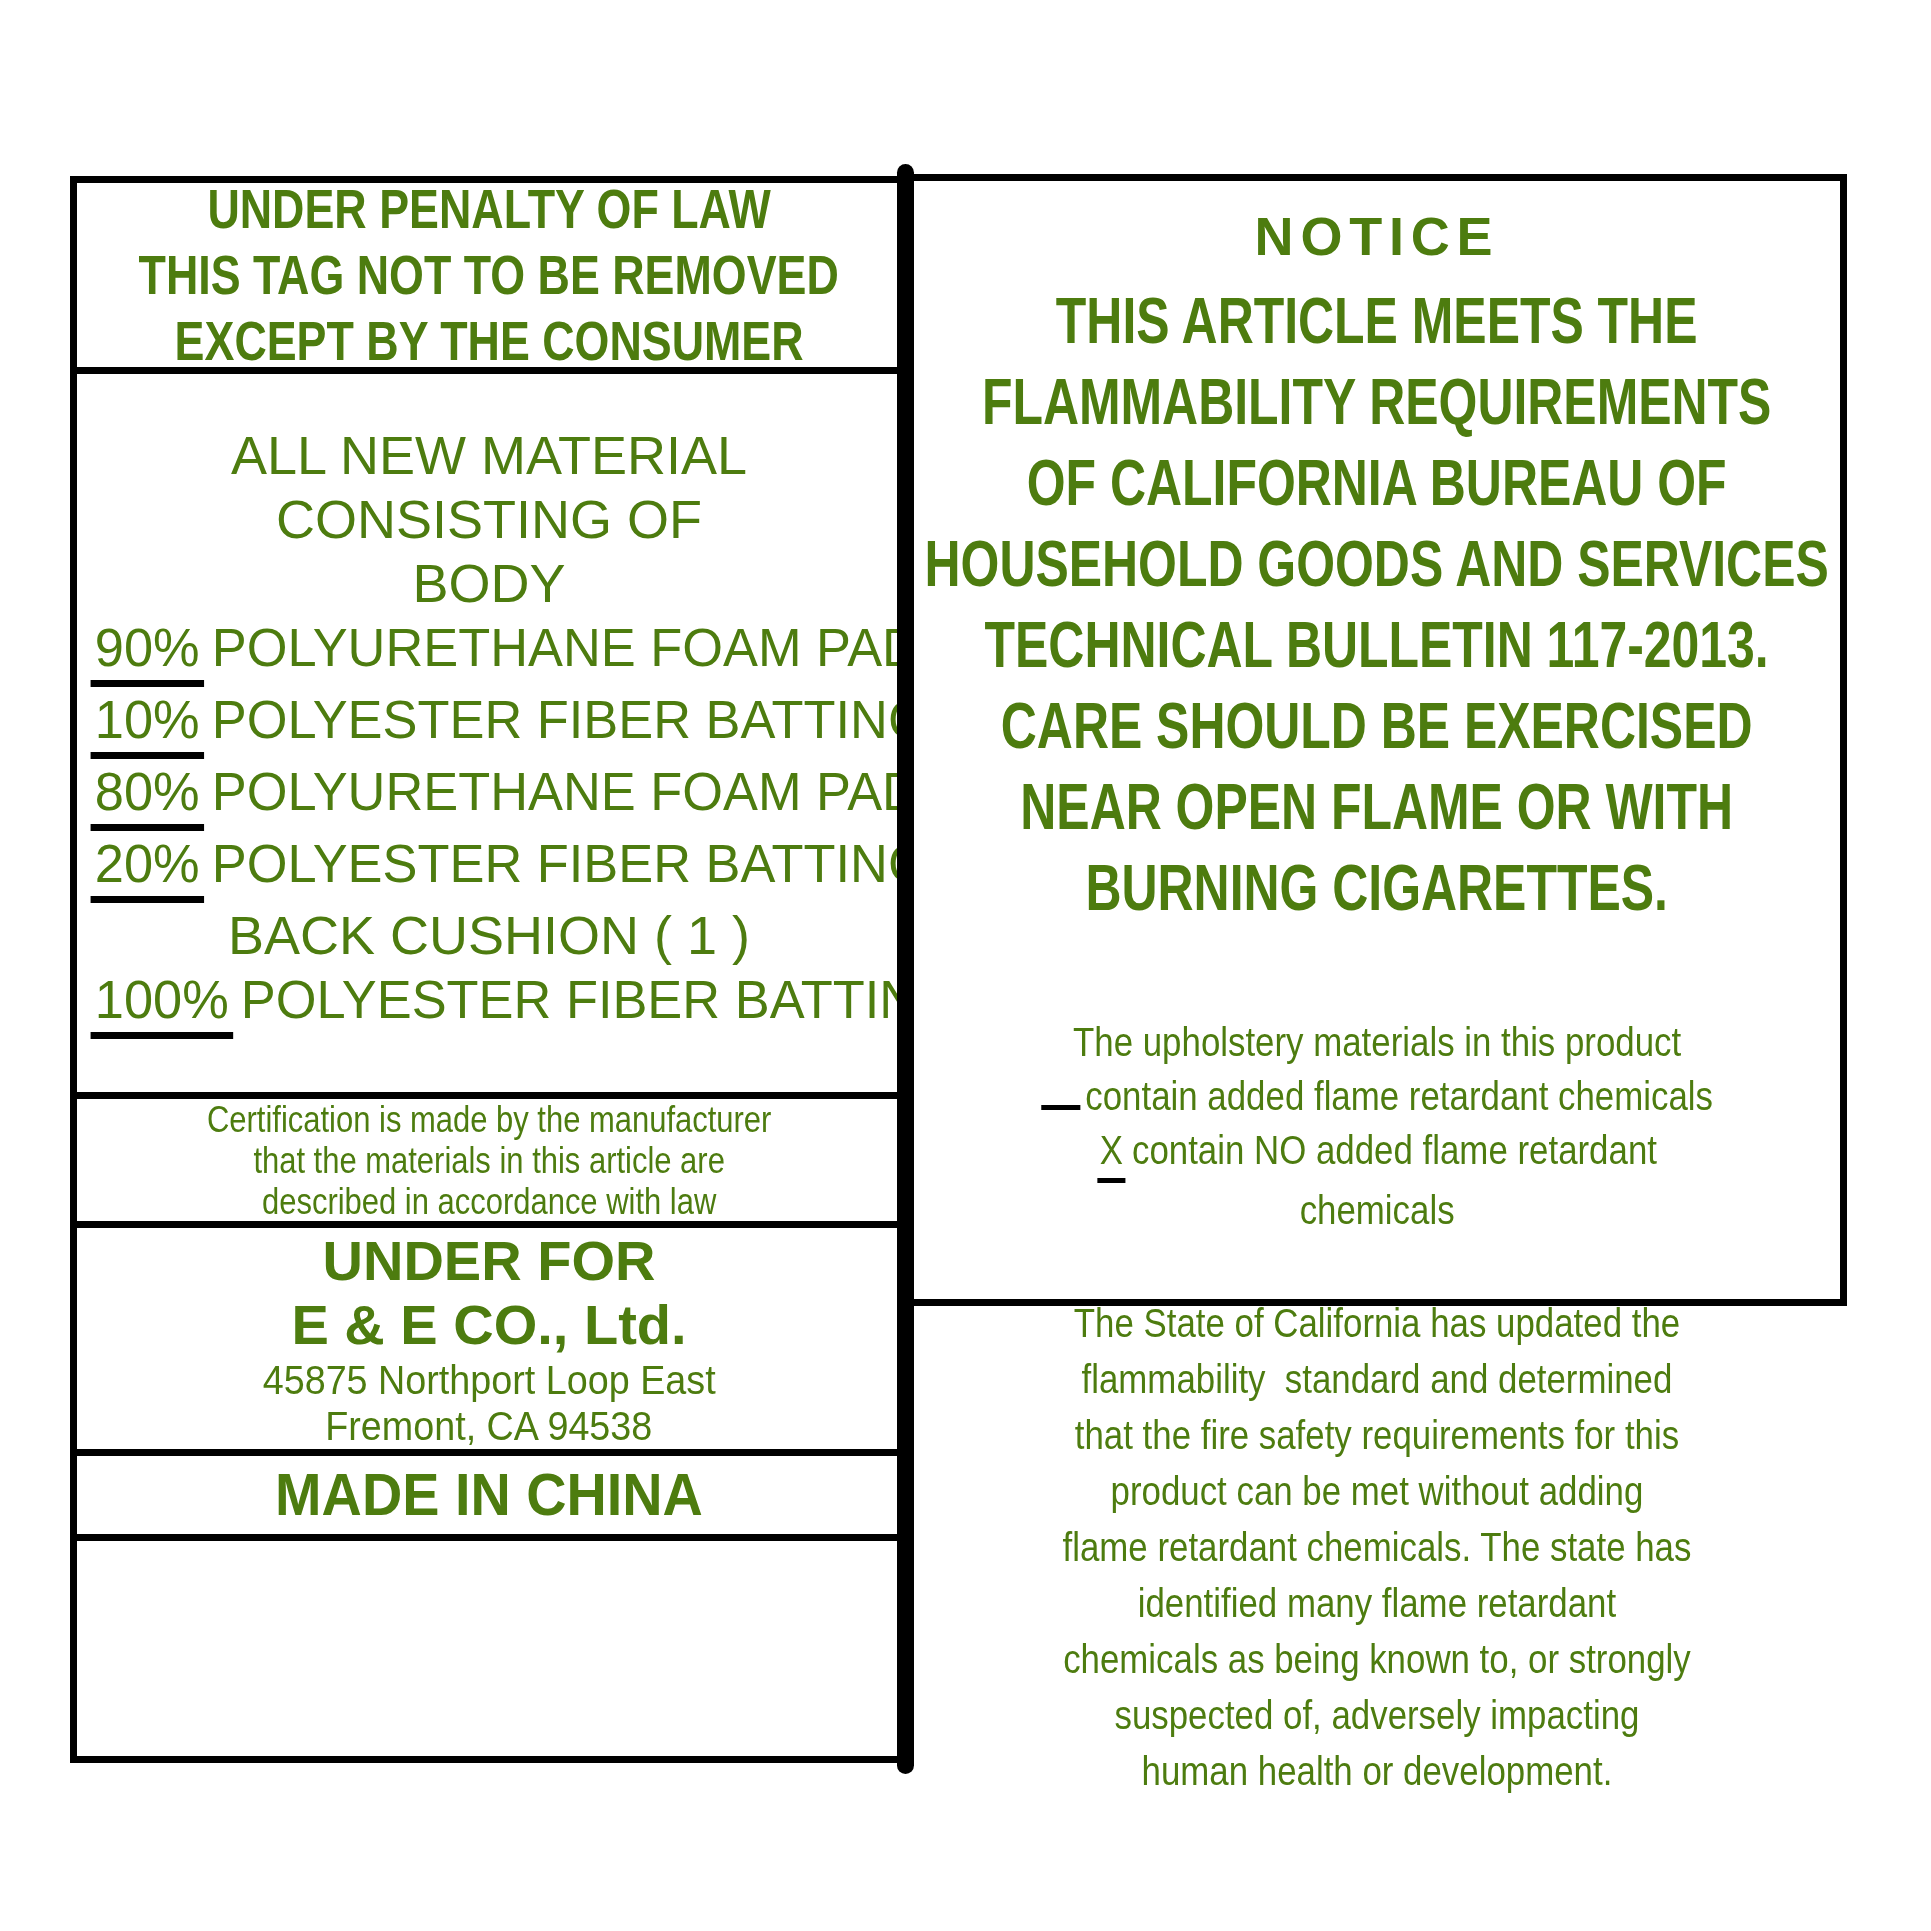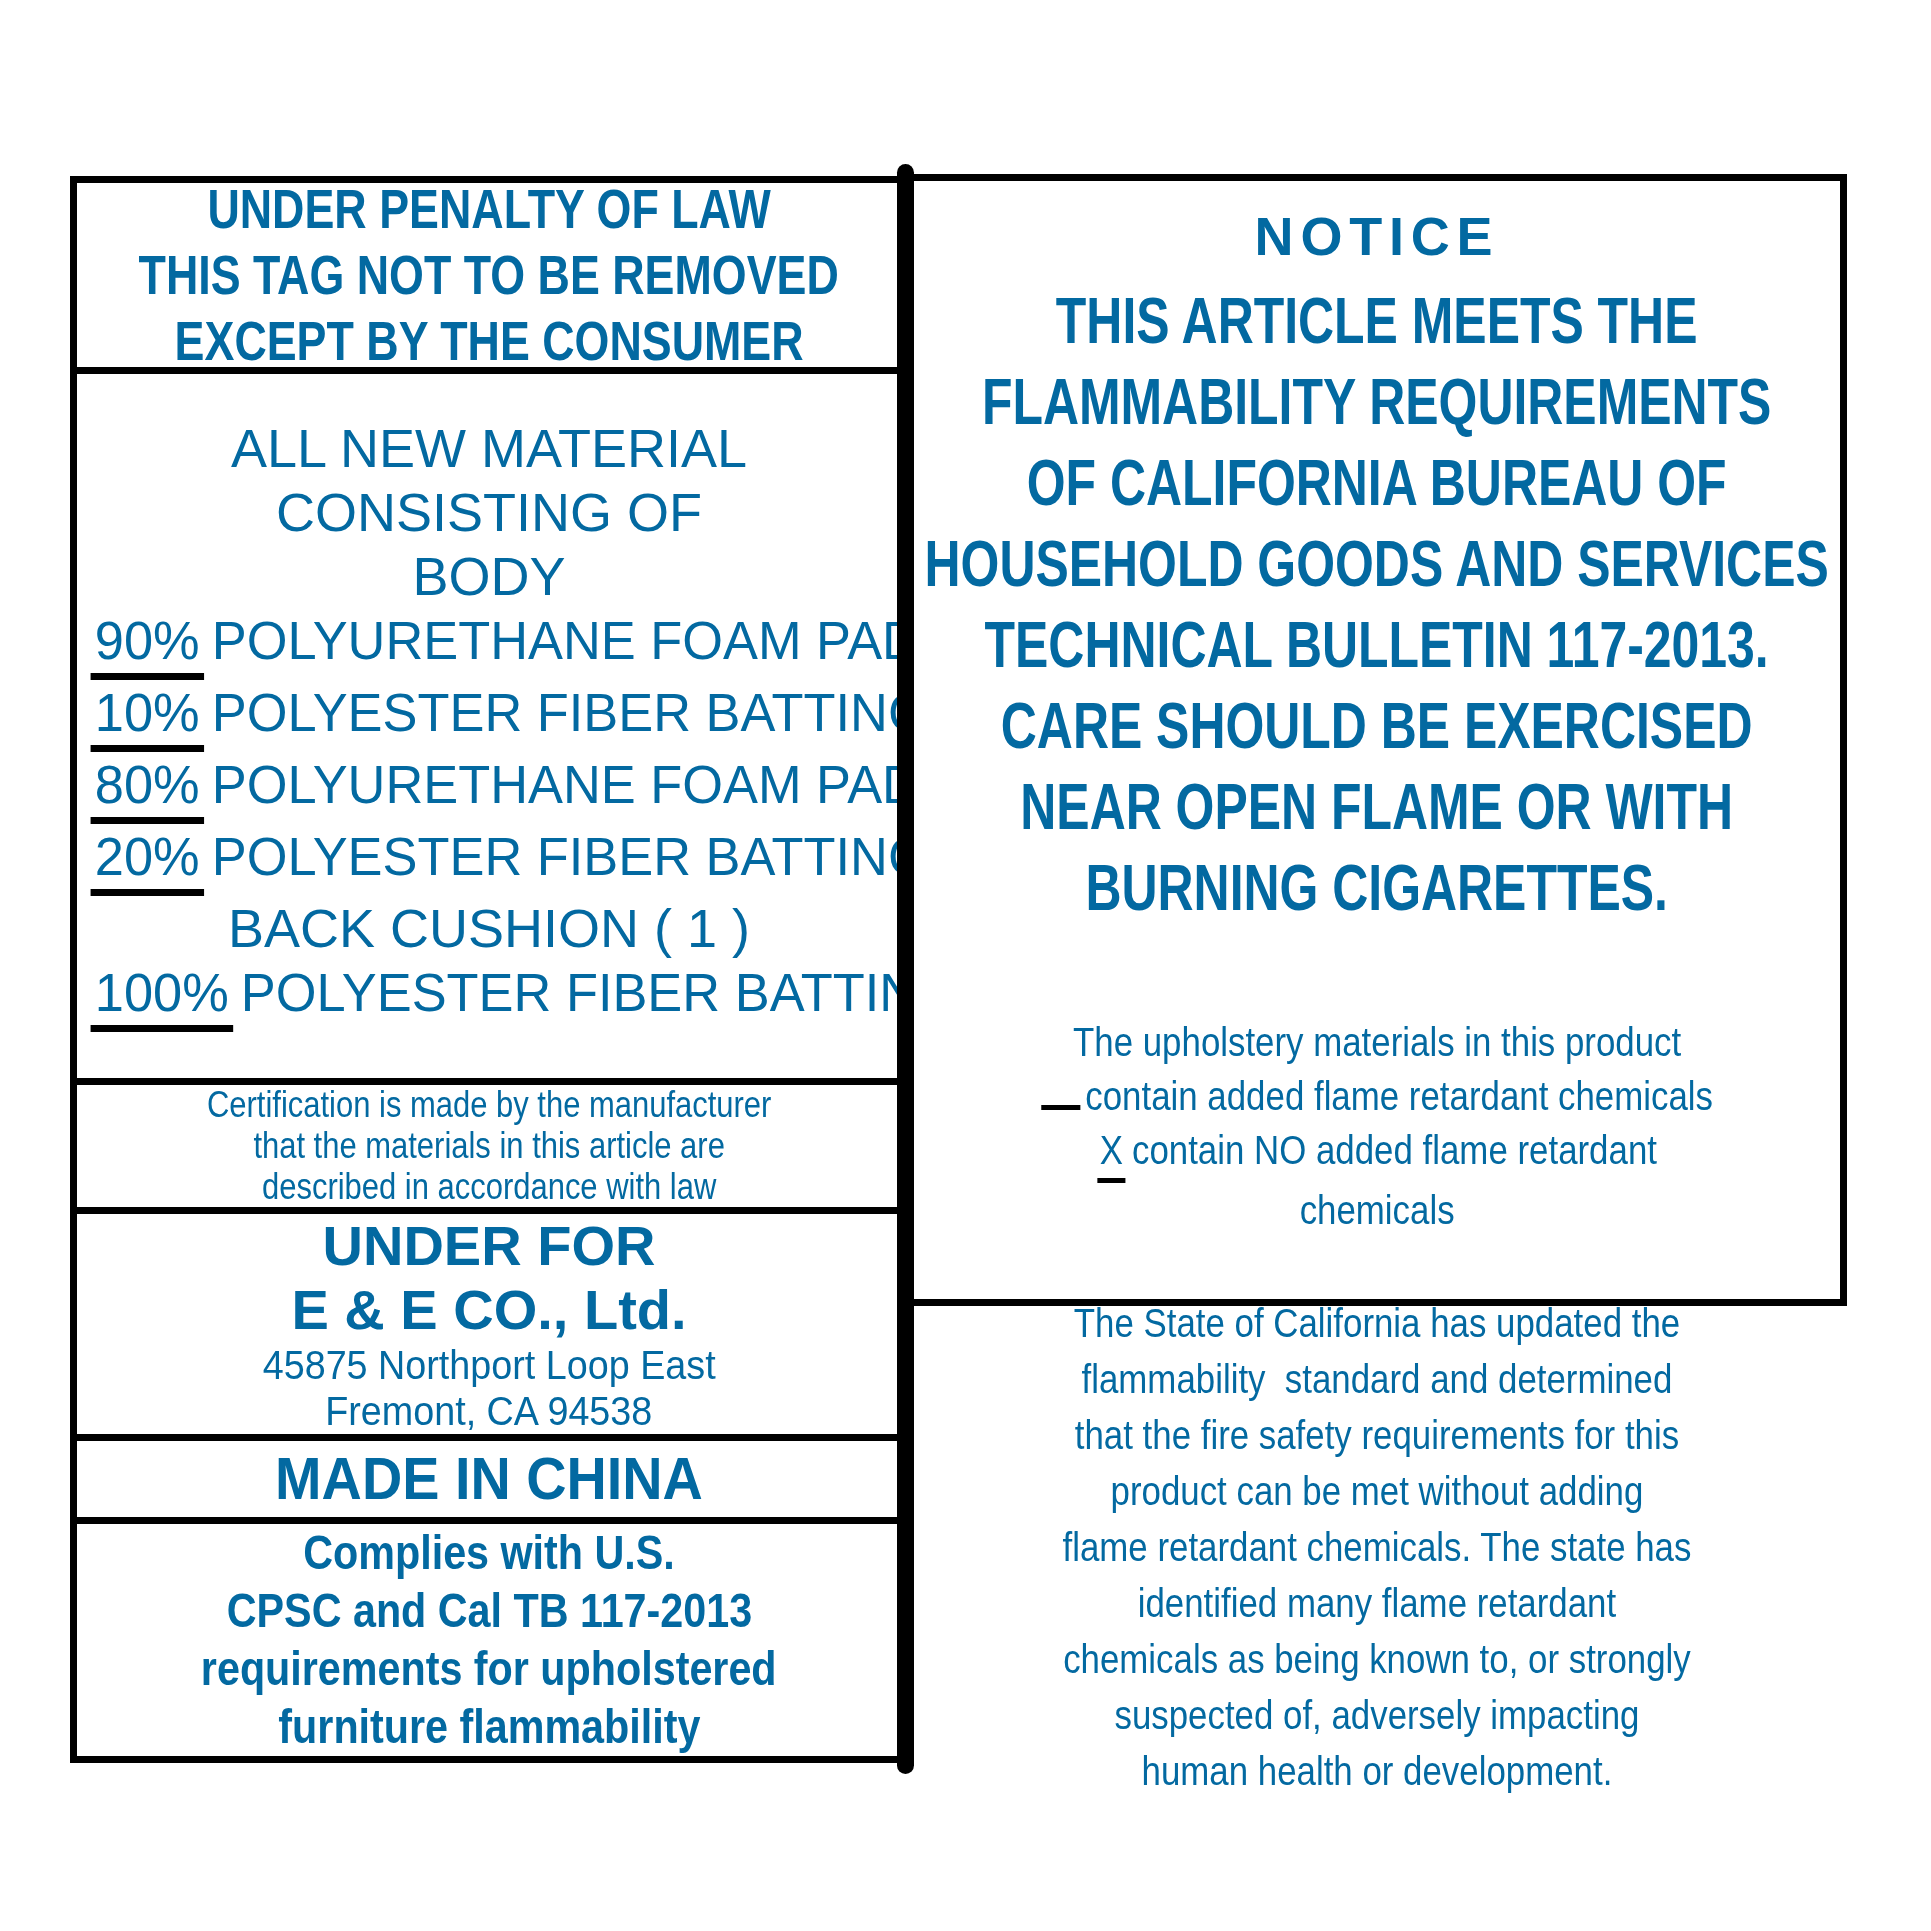--- a/index.html
+++ b/index.html
@@ -1,17 +1,17 @@
 <!DOCTYPE html>
 <html><head>
 <meta charset="utf-8">
 <style>
   html,body{margin:0;padding:0;background:#ffffff;}
   .canvas{position:relative;width:1931px;height:1931px;background:#ffffff;overflow:hidden;
-          font-family:"Liberation Sans",sans-serif;color:#0369a1;}
+          font-family:"Liberation Sans",sans-serif;color:#4d7c0f;}
   .line{white-space:pre;display:block;}
 
   
   .left-panel{position:absolute;left:70px;top:176px;width:838px;height:1587px;
               border:7.7px solid #000;box-sizing:border-box;display:flex;flex-direction:column;background:#fff;}
   .lsec{box-sizing:border-box;display:flex;flex-direction:column;justify-content:center;align-items:center;}
   .lsec.divided{border-bottom:7.7px solid #000;}
 
   .sec-penalty{height:191px;}
   .sec-penalty .line{font-size:56px;font-weight:bold;line-height:66px;transform:scaleX(0.80);transform-origin:center;}
@@ -91,26 +91,20 @@
       <span class="line made-for-heading">UNDER FOR</span>
       <span class="line company">E &amp; E CO., Ltd.</span>
       <span class="line addr">45875 Northport Loop East</span>
       <span class="line addr">Fremont, CA 94538</span>
     </div>
 
     <div class="lsec sec-china divided">
       <span class="line">MADE IN CHINA</span>
     </div>
 
-    <div class="lsec sec-complies">
-      <span class="line">Complies with U.S.</span>
-      <span class="line">CPSC and Cal TB 117-2013</span>
-      <span class="line">requirements for upholstered</span>
-      <span class="line">furniture flammability</span>
-    </div>
 
   </div>
 
   <div class="divider-bar"></div>
 
   <div class="right-panel">
 
     <span class="notice-title">NOTICE</span>
 
     <div class="warning">

